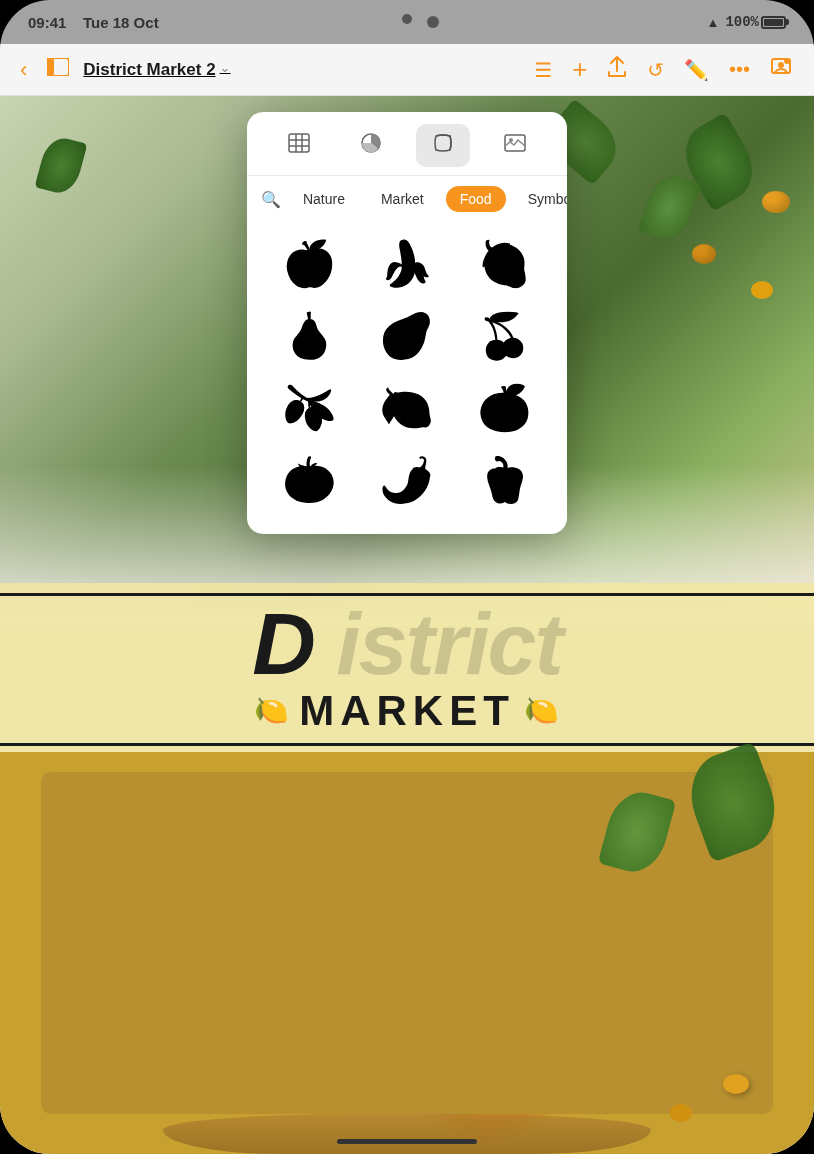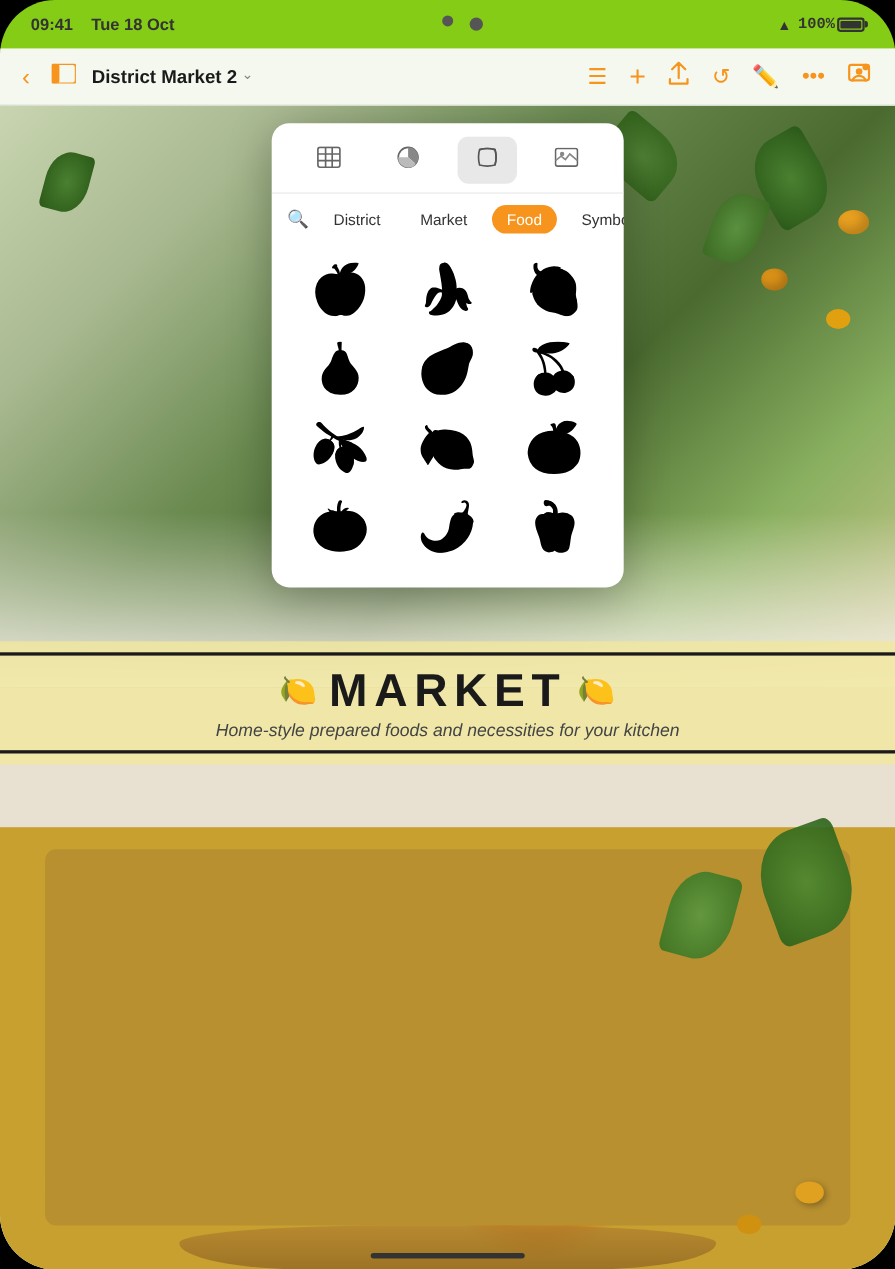--- a/index.html
+++ b/index.html
@@ -10,21 +10,21 @@
       background: #000;
       font-family: -apple-system, 'SF Pro Display', 'Helvetica Neue', sans-serif;
       overflow: hidden;
       position: relative;
     }
 
     
     .device {
       width: 814px;
       height: 1154px;
-      background: #84cc16;
+      background: #a3a3a3;
       border-radius: 50px;
       overflow: hidden;
       position: relative;
     }
 
     
     .status-bar {
       height: 44px;
       background: transparent;
       display: flex;
@@ -128,20 +128,21 @@
       font-size: 18px;
       cursor: pointer;
       padding: 4px 6px;
     }
 
     .toolbar-title {
       display: flex;
       align-items: flex-start;
       gap: 4px;
       cursor: pointer;
+      text-decoration: underline;
     }
 
     .toolbar-title-text {
       font-size: 17px;
       font-weight: 600;
       color: #1a1a1a;
     }
 
     .toolbar-title-chevron {
       color: #888;
@@ -455,28 +456,33 @@
         <div style="position:absolute;top:28%;right:12%;width:24px;height:20px;background:#d89018;border-radius:50%;box-shadow:inset -4px -4px 8px rgba(0,0,0,0.2);"></div>
         <div style="position:absolute;top:35%;right:5%;width:22px;height:18px;background:#e0a010;border-radius:50%;"></div>
 
         <div style="position:absolute;bottom:0;left:0;right:0;height:30%;background:linear-gradient(0deg,#f5f0e8 0%,rgba(245,240,232,0) 100%);"></div>
       </div>
 
       <div class="title-area">
 
         <div style="height:3px;background:#1a1a1a;margin-bottom:8px;"></div>
 
+        <div style="display:flex;align-items:center;justify-content:center;overflow:hidden;">
+          <div style="font-size:88px;font-weight:900;color:#1a1a1a;letter-spacing:-2px;line-height:0.9;font-style:italic;font-family:-apple-system,sans-serif;text-overflow:clip;">
+            <span>D</span>
+            <span style="color:rgba(0,0,0,0.15)">istrict</span>
+          </div>
+        </div>
 
         <div class="title-market-row">
           <span class="emoji-lemon">🍋</span>
           <span class="title-market">MARKET</span>
           <span class="emoji-lemon">🍋</span>
         </div>
 
-        <div class="subtitle-text">Home-style prepared foods and necessities for your kitchen</div>
 
         <div style="height:3px;background:#1a1a1a;margin-top:8px;"></div>
       </div>
 
       <div class="fruits-bottom">
 
         <div style="position:absolute;top:5%;left:5%;right:5%;bottom:10%;border-radius:10px;
           background:
             radial-gradient(ellipse 90px 80px at 20% 50%, #e8a020 0%, #c07810 70%, transparent 90%),
             radial-gradient(ellipse 80px 70px at 35% 65%, #90b820 0%, #70900a transparent 80%),
@@ -534,21 +540,21 @@
           <svg width="22" height="18" viewBox="0 0 22 18" fill="none">
             <rect x="1" y="1" width="20" height="16" rx="2" stroke="#666" stroke-width="1.5" fill="none"></rect>
             <circle cx="7" cy="6" r="2" fill="#888"></circle>
             <path d="M1 12 l5-4 4 3 4-5 7 6" stroke="#888" stroke-width="1.5" fill="none"></path>
           </svg>
         </div>
       </div>
 
       <div class="category-row">
         <span class="search-icon-sm">🔍</span>
-        <div class="category-chip">District</div>
+        <div class="category-chip">Nature</div>
         <div class="category-chip">Market</div>
         <div class="category-chip active">Food</div>
         <div class="category-chip">Symbols</div>
 
       </div>
 
       <div class="icon-grid">
 
         <div class="icon-cell">
           <span class="fruit-icon" style="filter:grayscale(1) brightness(0);">🍎</span>

